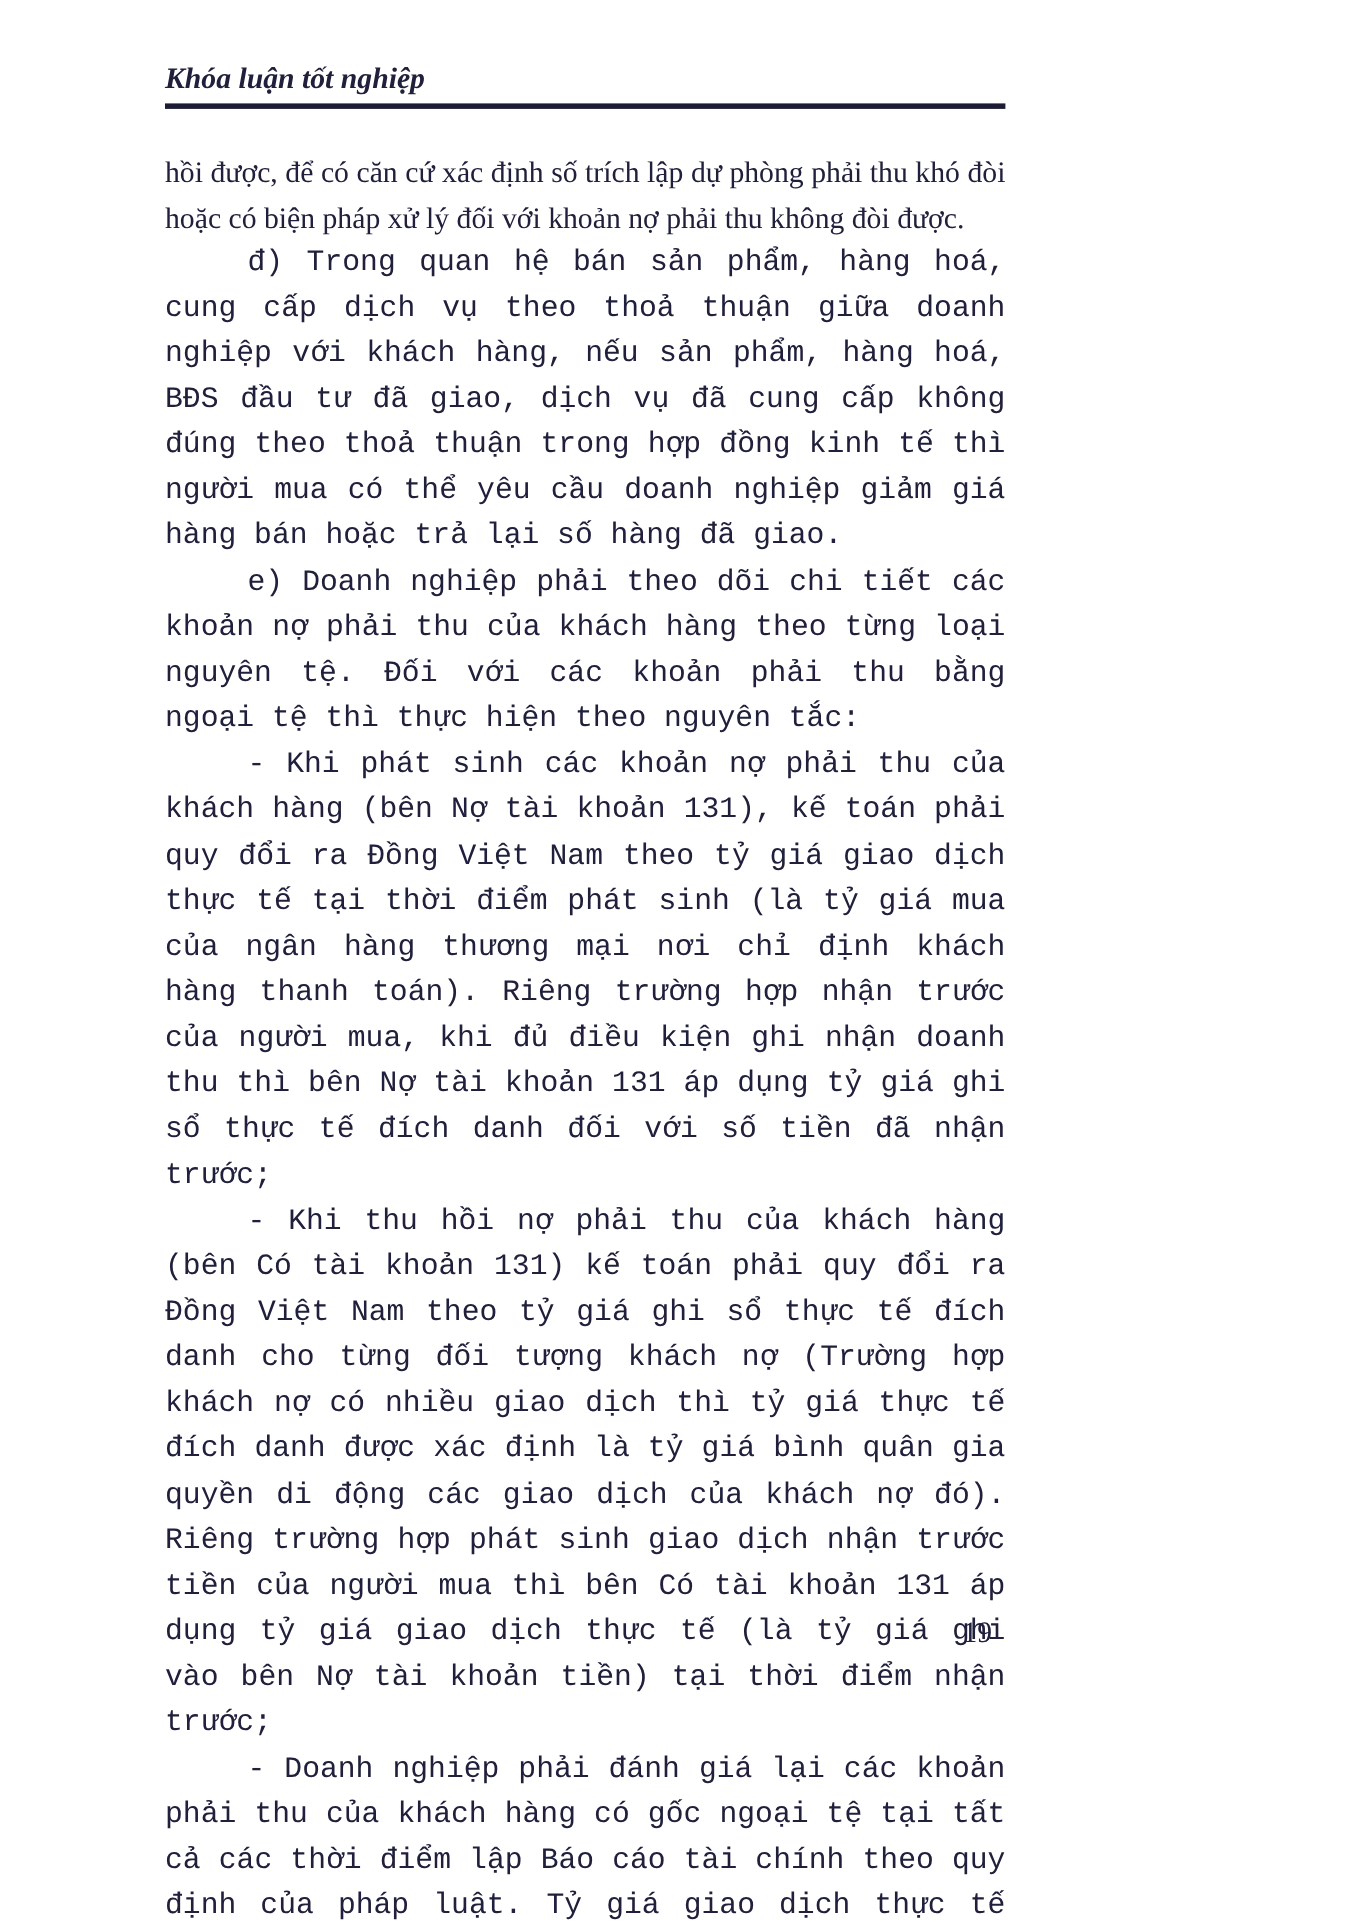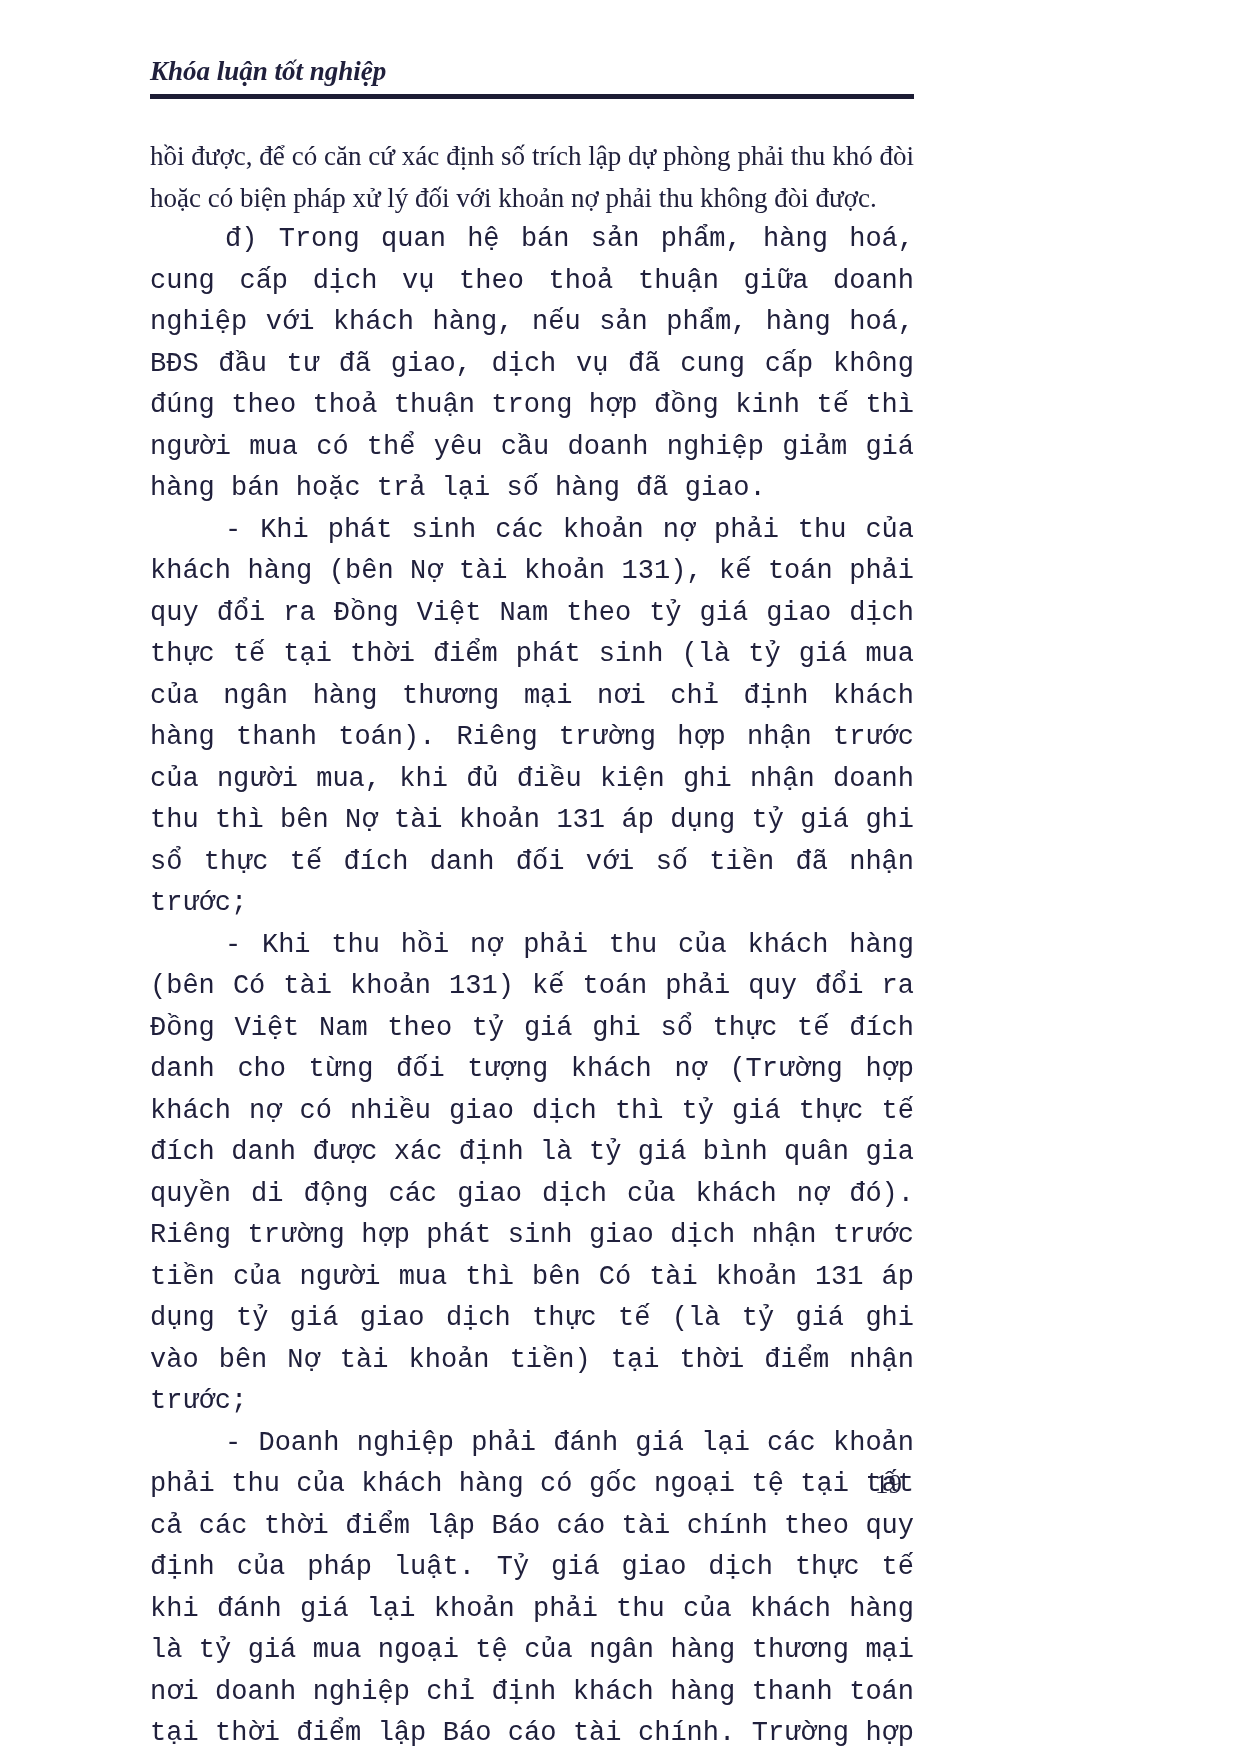--- a/index.html
+++ b/index.html
@@ -53,20 +53,21 @@
 <div class="page">
   <div class="content">
     <div class="header">
       <span>Khóa luận tốt nghiệp</span>
     </div>
     <div class="header-rule"></div>
 
     <div class="doc-body">
       <p class="para">hồi được, để có căn cứ xác định số trích lập dự phòng phải thu khó đòi hoặc có biện pháp xử lý đối với khoản nợ phải thu không đòi được.</p>
       <p class="para indent">đ) Trong quan hệ bán sản phẩm, hàng hoá, cung cấp dịch vụ theo thoả thuận giữa doanh nghiệp với khách hàng, nếu sản phẩm, hàng hoá, BĐS đầu tư đã giao, dịch vụ đã cung cấp không đúng theo thoả thuận trong hợp đồng kinh tế thì người mua có thể yêu cầu doanh nghiệp giảm giá hàng bán hoặc trả lại số hàng đã giao.</p>
+      <p class="para indent">e) Doanh nghiệp phải theo dõi chi tiết các khoản nợ phải thu của khách hàng theo từng loại nguyên tệ. Đối với các khoản phải thu bằng ngoại tệ thì thực hiện theo nguyên tắc:</p>
       <p class="para indent">- Khi phát sinh các khoản nợ phải thu của khách hàng (bên Nợ tài khoản 131), kế toán phải quy đổi ra Đồng Việt Nam theo tỷ giá giao dịch thực tế tại thời điểm phát sinh (là tỷ giá mua của ngân hàng thương mại nơi chỉ định khách hàng thanh toán). Riêng trường hợp nhận trước của người mua, khi đủ điều kiện ghi nhận doanh thu thì bên Nợ tài khoản 131 áp dụng tỷ giá ghi sổ thực tế đích danh đối với số tiền đã nhận trước;</p>
       <p class="para indent">- Khi thu hồi nợ phải thu của khách hàng (bên Có tài khoản 131) kế toán phải quy đổi ra Đồng Việt Nam theo tỷ giá ghi sổ thực tế đích danh cho từng đối tượng khách nợ (Trường hợp khách nợ có nhiều giao dịch thì tỷ giá thực tế đích danh được xác định là tỷ giá bình quân gia quyền di động các giao dịch của khách nợ đó). Riêng trường hợp phát sinh giao dịch nhận trước tiền của người mua thì bên Có tài khoản 131 áp dụng tỷ giá giao dịch thực tế (là tỷ giá ghi vào bên Nợ tài khoản tiền) tại thời điểm nhận trước;</p>
       <p class="para indent">- Doanh nghiệp phải đánh giá lại các khoản phải thu của khách hàng có gốc ngoại tệ tại tất cả các thời điểm lập Báo cáo tài chính theo quy định của pháp luật. Tỷ giá giao dịch thực tế khi đánh giá lại khoản phải thu của khách hàng là tỷ giá mua ngoại tệ của ngân hàng thương mại nơi doanh nghiệp chỉ định khách hàng thanh toán tại thời điểm lập Báo cáo tài chính. Trường hợp doanh nghiệp có nhiều khoản phải thu và giao dịch tại nhiều ngân hàng thì được chủ động lựa chọn tỷ giá mua của một trong những ngân hàng thương mại nơi doanh nghiệp thường xuyên có giao dịch. Các đơn vị trong tập đoàn được áp dụng chung một tỷ giá do Công ty mẹ quy định (phải</p>
     </div>
   </div>
 
   <div class="footer">
     <span>19</span>
   </div>
 </div>

